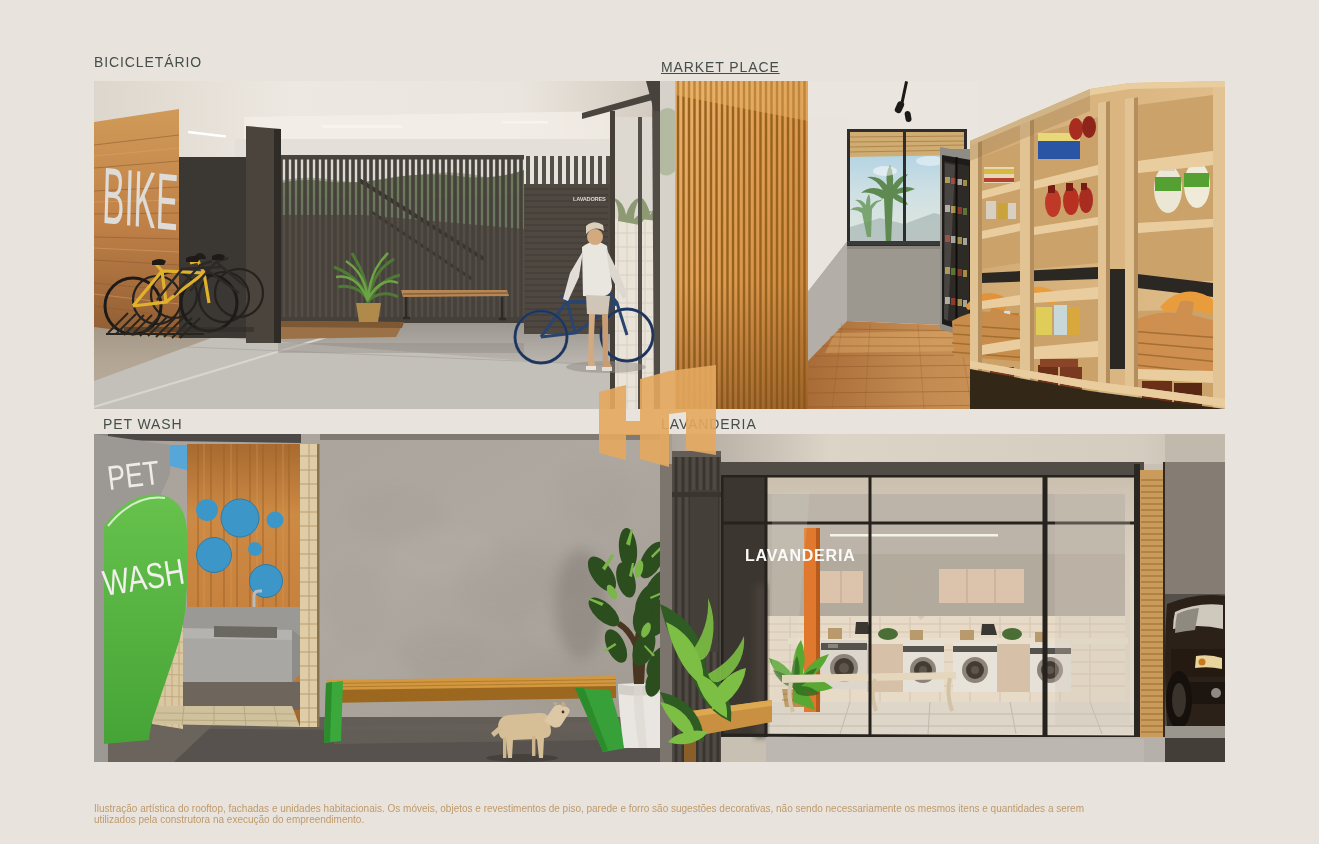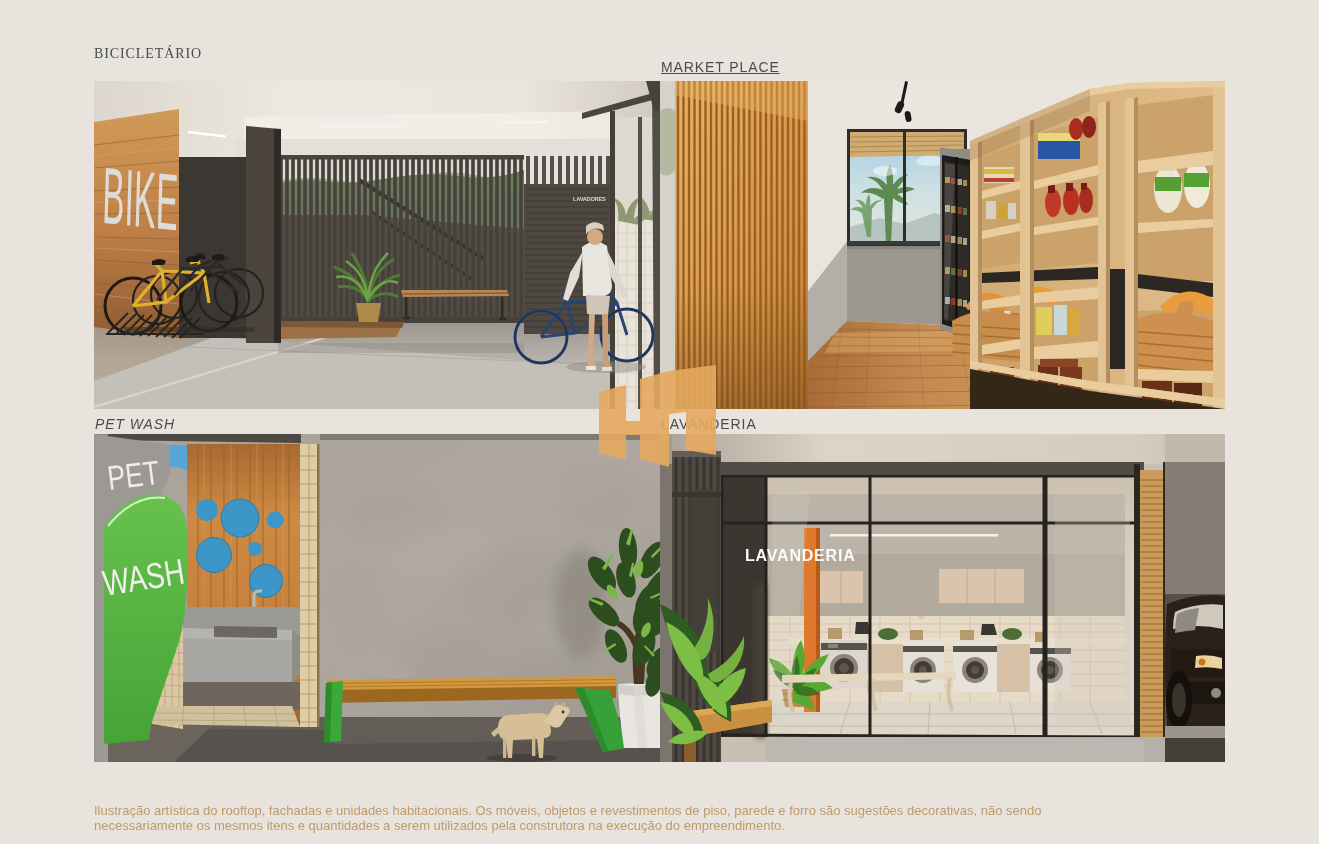--- a/index.html
+++ b/index.html
@@ -4,27 +4,27 @@
 <style>
   html,body{margin:0;padding:0;}
   body{width:1319px;height:844px;background:#e9e3dd;overflow:hidden;position:relative;
        font-family:"Liberation Sans", sans-serif;}
   .panel{position:absolute;overflow:hidden;}
   #p1{left:94px;top:81px;width:566px;height:328px;}
   #p2{left:660px;top:81px;width:565px;height:328px;}
   #p3{left:94px;top:434px;width:566px;height:328px;}
   #p4{left:660px;top:434px;width:565px;height:328px;}
   .lab{position:absolute;color:#454e4a;font-size:14px;letter-spacing:0.9px;font-weight:400;}
-  #disc{position:absolute;left:94px;top:803px;width:1000px;color:#bf9a6b;font-size:13px;letter-spacing:0;}
+  #disc{position:absolute;left:94px;top:803px;width:1000px;color:#bf9a6b;font-size:10px;letter-spacing:0;}
 </style>
 </head>
 <body>
-<div class="lab" style="left:94px;top:46px;font-family:Liberation Serif, serif;">BICICLETÁRIO</div>
+<div class="lab" style="left:94px;top:54px;">BICICLETÁRIO</div>
 <div class="lab" style="left:661px;top:59px;text-decoration:underline;">MARKET PLACE</div>
-<div class="lab" style="left:95px;top:416px;font-style:italic;">PET WASH</div>
+<div class="lab" style="left:103px;top:416px;">PET WASH</div>
 <div class="lab" style="left:661px;top:416px;">LAVANDERIA</div>
 
 <div id="p1" class="panel"><svg width="566" height="328" viewBox="0 0 566 328">
 <defs>
 <linearGradient id="p1ceil" x1="0" y1="0" x2="1" y2="0">
   <stop offset="0" stop-color="#ddd6cc"></stop>
           <stop offset="0.35" stop-color="#ede8e1"></stop>
   <stop offset="0.75" stop-color="#eae5de"></stop>
           <stop offset="1" stop-color="#d2cabf"></stop>
 </linearGradient>

